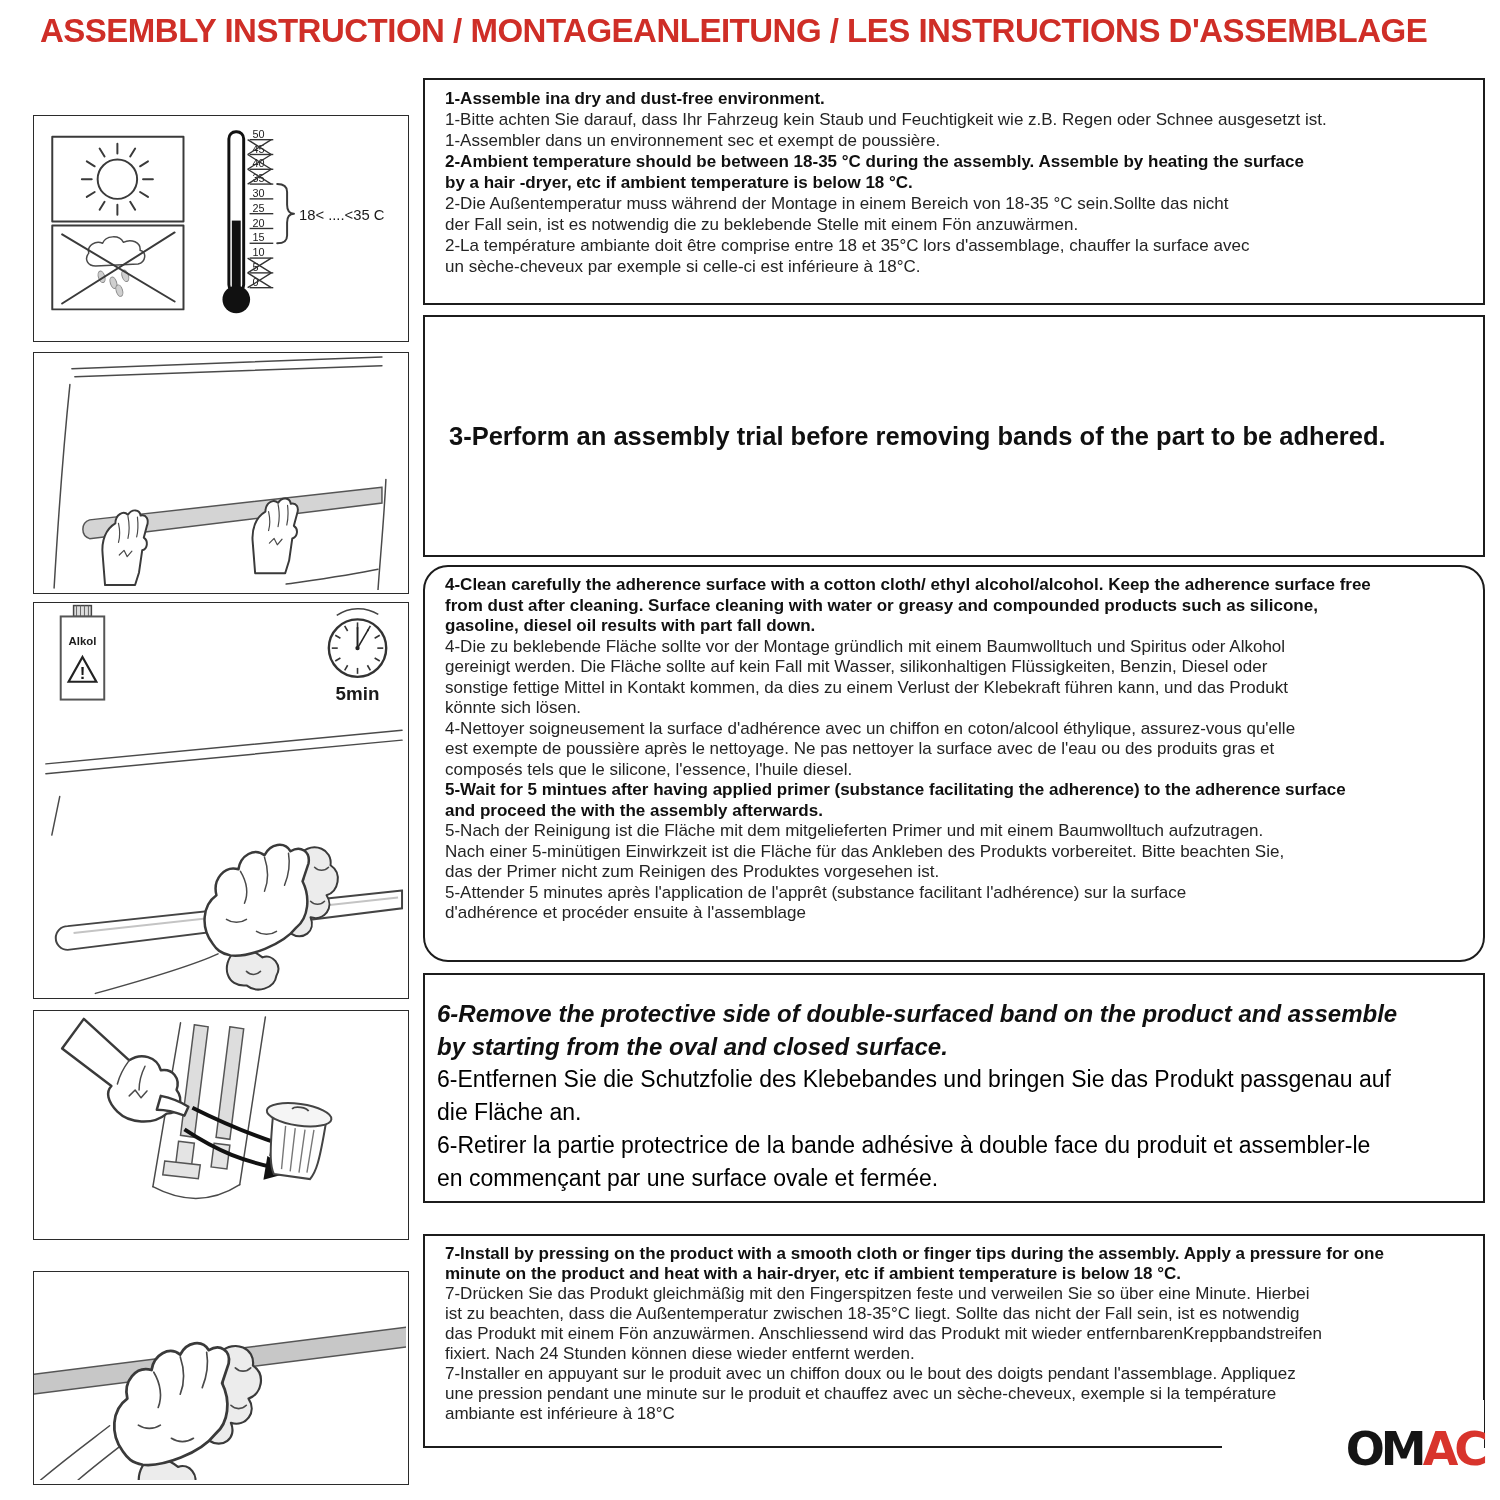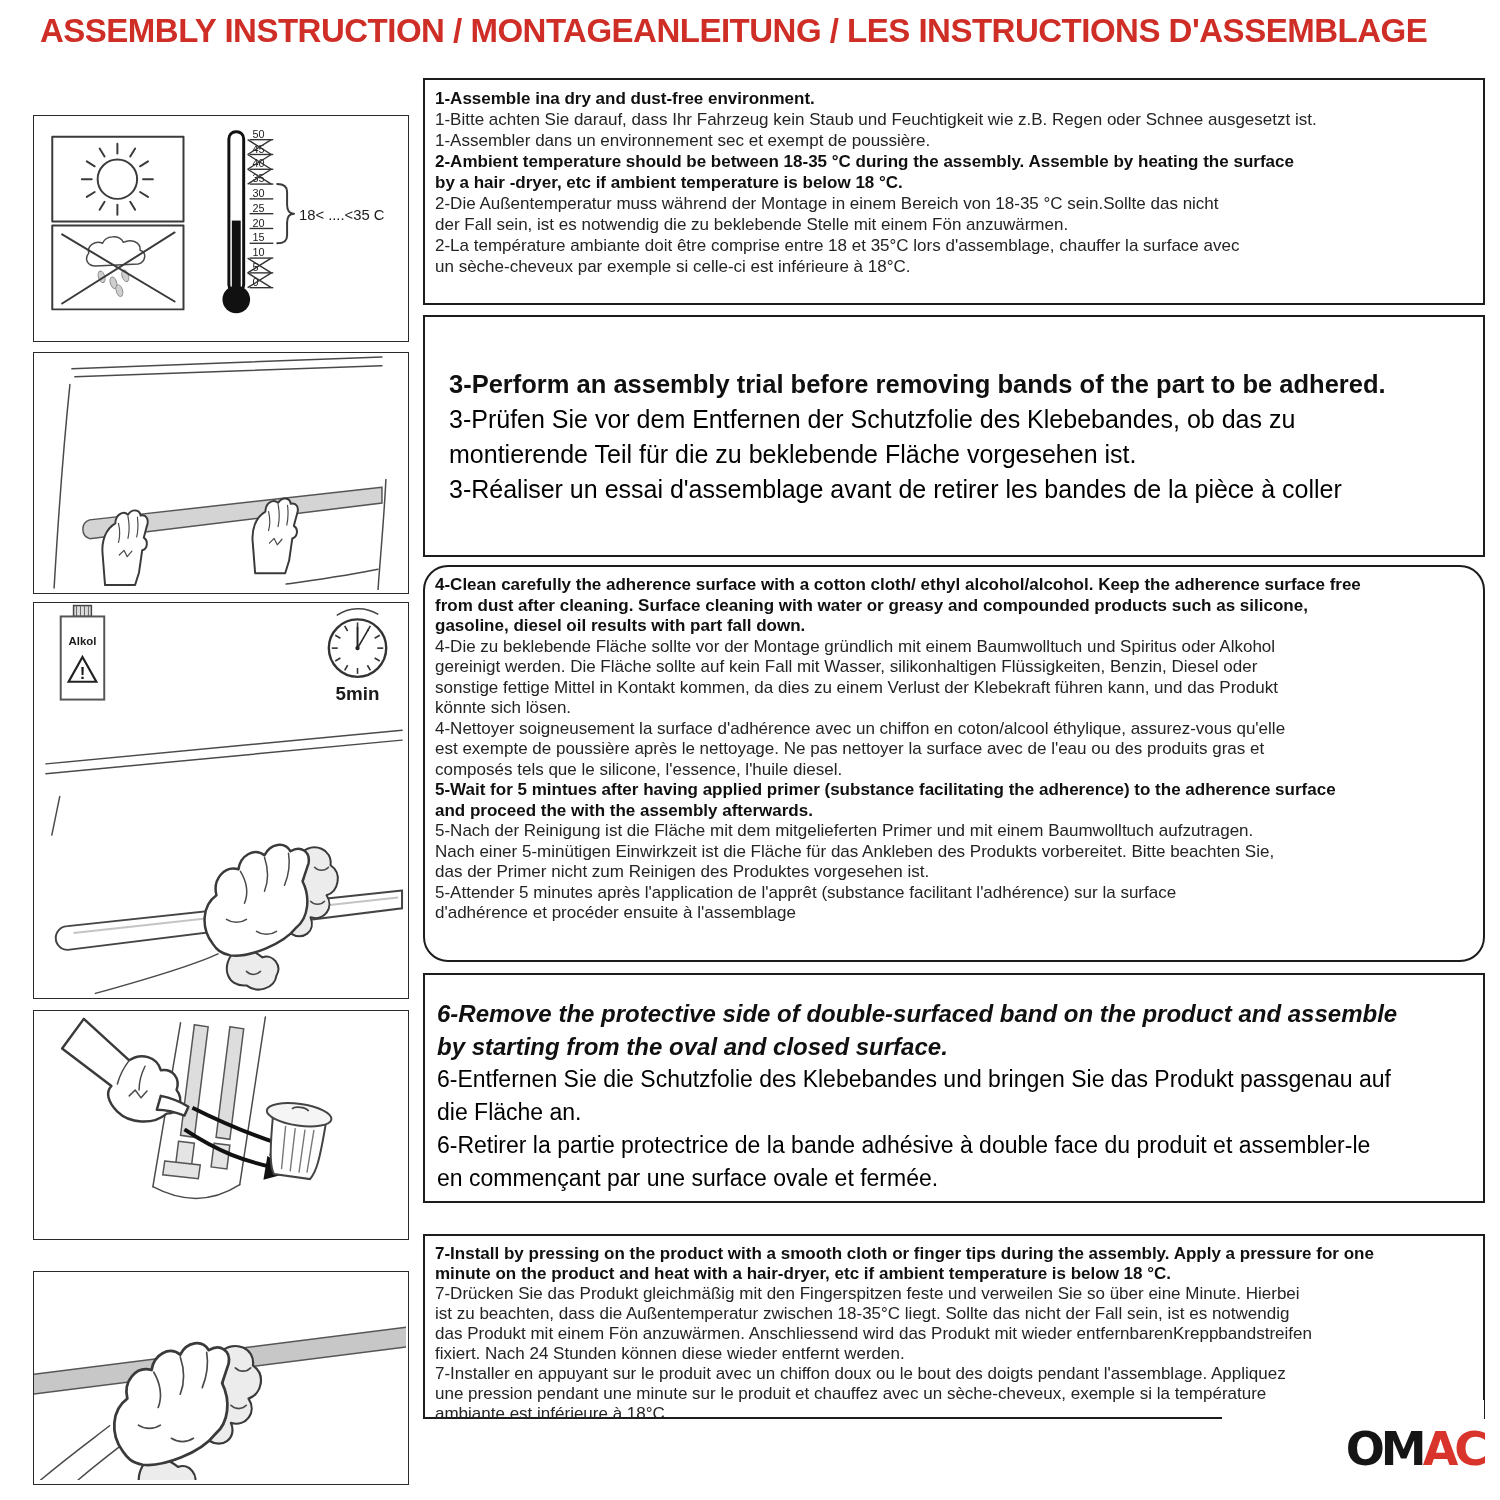--- a/index.html
+++ b/index.html
@@ -12,23 +12,23 @@
   
   .r1-ill{left:33px;top:78px;width:376px;height:227px;}
   .r1-txt{left:423px;top:78px;width:1062px;height:227px;}
   .r2-ill{left:33px;top:315px;width:376px;height:242px;}
   .r2-txt{left:423px;top:315px;width:1062px;height:242px;}
   .r3-ill{left:33px;top:565px;width:376px;height:397px;}
   .r3-txt{left:423px;top:565px;width:1062px;height:397px;border-radius:25px;}
   .r4-ill{left:33px;top:973px;width:376px;height:230px;}
   .r4-txt{left:423px;top:973px;width:1062px;height:230px;}
   .r5-ill{left:33px;top:1234px;width:376px;height:214px;}
-  .r5-txt{left:423px;top:1234px;width:1062px;height:185px;}
+  .r5-txt{left:423px;top:1234px;width:1062px;height:214px;}
   
-  .text-col{padding:8px 10px;color:#242424;}
+  .text-col{padding:8px 20px;color:#242424;}
   p.t{margin:0;white-space:pre-line;}
   .bold{font-weight:bold;color:#101010;}
   .sz-s{font-size:17px;line-height:21px;}
   .sz-s3{font-size:17px;line-height:20.5px;}
   .sz-s5{font-size:17px;line-height:20px;}
   .gap1{margin-top:18px;}
   .gap3{margin-top:24px;}
   .r2-txt{display:flex;flex-direction:column;justify-content:center;padding:0 24px;}
   .r2-head{font-size:25.5px;line-height:36px;}
   .r2-body{font-size:25px;line-height:35px;}
@@ -168,23 +168,20 @@
         <path d="M255,234 C290,229 320,225 348,219"></path>
       </g>
       <path class="strip" d="M352,136 L56,169 A10,10 0 0 0 56,188 L352,152 Z"></path>
       <use href="#grip-hand" x="62" y="150" width="56" height="90"></use>
       <use href="#grip-hand" x="214" y="138" width="56" height="90"></use>
     </svg>
   </div>
 
   <div class="box r2-txt">
     <p class="t bold r2-head">3-Perform an assembly trial before removing bands of the part to be adhered.</p>
-    <p class="t r2-body">3-Prüfen Sie vor dem Entfernen der Schutzfolie des Klebebandes, ob das zu
-montierende Teil für die zu beklebende Fläche vorgesehen ist.
-3-Réaliser un essai d'assemblage avant de retirer les bandes de la pièce à coller</p>
   </div>
 
   <div class="box ibox r3-ill">
     <svg viewBox="0 0 376 395" width="372" height="392">
 
       <g>
         <rect x="40" y="2" width="18" height="11" fill="#ddd" stroke="#444" stroke-width="1.5"></rect>
         <path d="M43,2 L43,13 M47,2 L47,13 M51,2 L51,13 M55,2 L55,13" stroke="#666" stroke-width="1"></path>
         <rect x="27" y="13" width="44" height="84" fill="#fff" stroke="#555" stroke-width="2"></rect>
         <text class="svgtxt" x="49" y="42" font-size="11.5" font-weight="bold" text-anchor="middle">Alkol</text>

